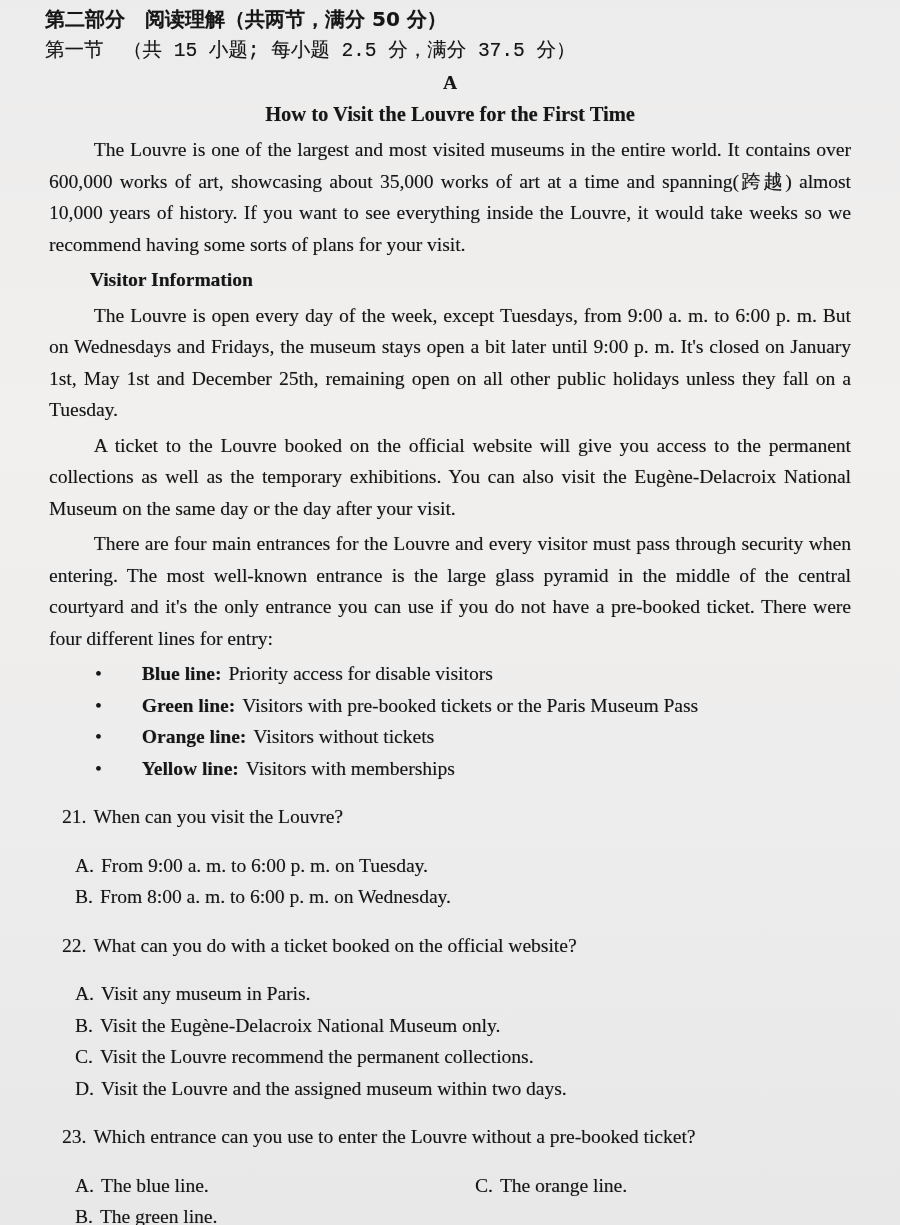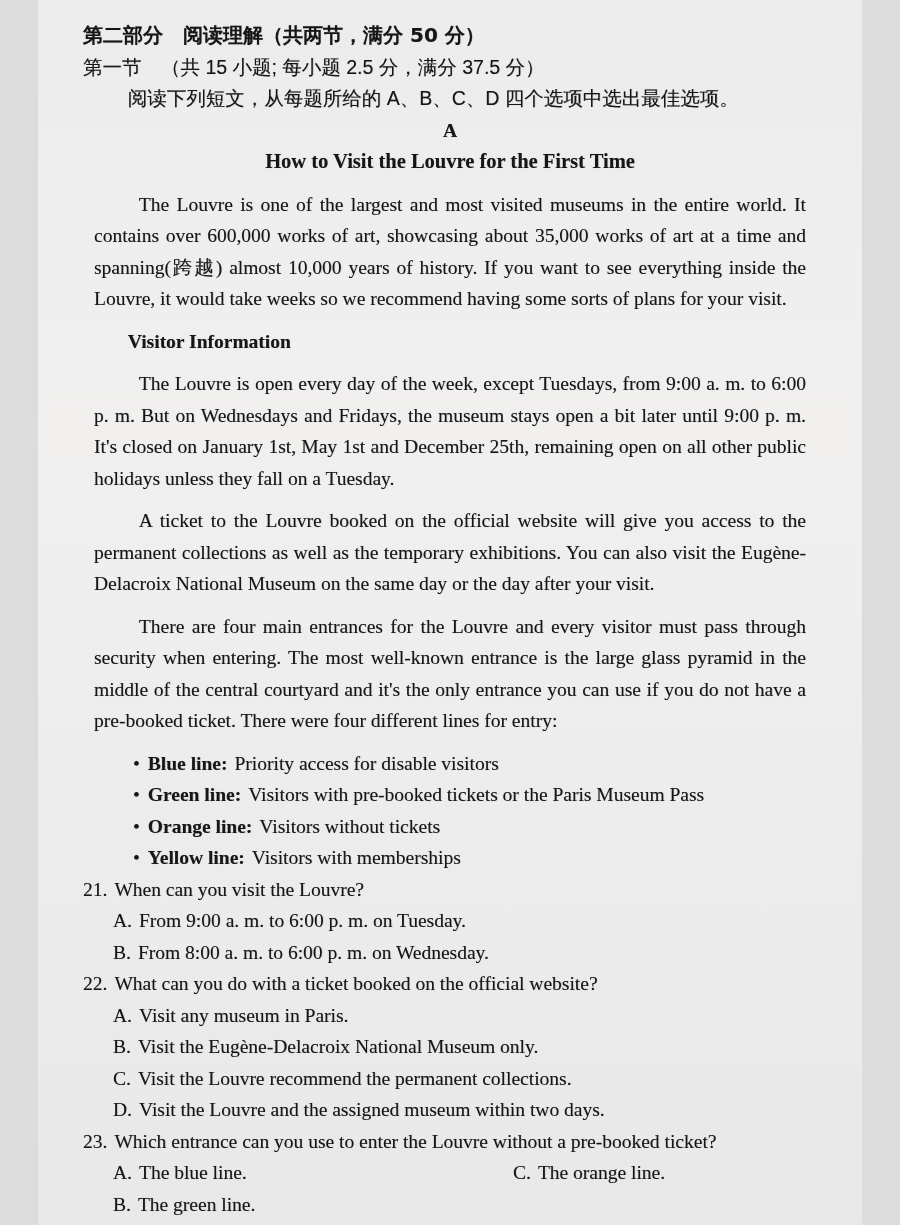--- a/index.html
+++ b/index.html
@@ -1,78 +1,77 @@
 <!DOCTYPE html>
 <html><head>
 <meta charset="utf-8">
 <style>
   * { box-sizing: border-box; }
   html, body { margin: 0; padding: 0; background: #dddcdc; }
   .page {
     position: relative;
-    width: 824px;
+    width: 900px;
     height: 1225px;
     margin: 0 auto;
-    padding: 20px 45px 0 45px;
+    padding: 4px 45px 0 45px;
     background: linear-gradient(180deg, #edecec 0%, #f1f0ef 35%, #edecec 70%, #e9e8e8 100%);
     font-family: "Liberation Serif", "DejaVu Serif", serif;
     font-size: 19.5px;
     line-height: 31.5px;
     color: #161616;
     text-shadow: 0.3px 0.3px 0.7px rgba(25,25,25,0.4);
     overflow: hidden;
   }
   .cn-bold {
     font-family: "DejaVu Sans", "Liberation Sans", sans-serif;
     font-weight: bold;
     font-size: 20px;
   }
   .cn {
-    font-family: Liberation Sans, sans-serif;
+    font-family: Liberation Mono, monospace;
     font-size: 19.5px;
   }
   .indent { text-indent: 2.3em; }
   .center { text-align: center; }
   .bold { font-weight: bold; }
   .passage-title { font-size: 20.5px; }
   p.para {
-    margin: 11px;
+    margin: 4px;
     text-align: justify;
     text-indent: 2.3em;
   }
   .subhead {
     font-weight: bold;
     padding-left: 2.3em;
   }
   ul.bullets {
     margin: 0;
     padding: 0 0 0 50px;
     list-style: none;
   }
   ul.bullets .blt-marker { margin-right: 8px; }
-  ul.bullets .blt-label { font-weight: bold; margin-right: 7px; }
-  .q-stem { margin: 0; }
+  ul.bullets .blt-label { font-weight: bold; margin-right: 7px; margin-left: 32px; }
+  .q-stem { margin: 17px; }
   .q-num { margin-right: 7px; }
   .opt { padding-left: 30px; }
   .opt-label { margin-right: 7px; }
   .opt-grid {
     display: grid;
     grid-template-columns: 400px auto;
     padding-left: 30px;
   }
   .opt-grid .opt { padding-left: 0; }
 </style>
 </head>
 <body>
 
 <div class="page">
 
   <div class="cn-bold">第二部分　阅读理解（共两节，满分 50 分）</div>
   <div class="cn">第一节　（共 15 小题; 每小题 2.5 分，满分 37.5 分）</div>
-  <div class="cn indent">阅读下列短文，从每题所给的 A、B、C、D 四个选项中选出最佳选项。</div>
 
   <div class="center bold">A</div>
   <div class="center bold passage-title">How to Visit the Louvre for the First Time</div>
 
   <p class="para">The Louvre is one of the largest and most visited museums in the entire world. It contains over 600,000 works of art, showcasing about 35,000 works of art at a time and spanning(跨越) almost 10,000 years of history. If you want to see everything inside the Louvre, it would take weeks so we recommend having some sorts of plans for your visit.</p>
 
   <div class="subhead">Visitor Information</div>
 
   <p class="para">The Louvre is open every day of the week, except Tuesdays, from 9:00 a. m. to 6:00 p. m. But on Wednesdays and Fridays, the museum stays open a bit later until 9:00 p. m. It's closed on January 1st, May 1st and December 25th, remaining open on all other public holidays unless they fall on a Tuesday.</p>
   <p class="para">A ticket to the Louvre booked on the official website will give you access to the permanent collections as well as the temporary exhibitions. You can also visit the Eugène-Delacroix National Museum on the same day or the day after your visit.</p>

